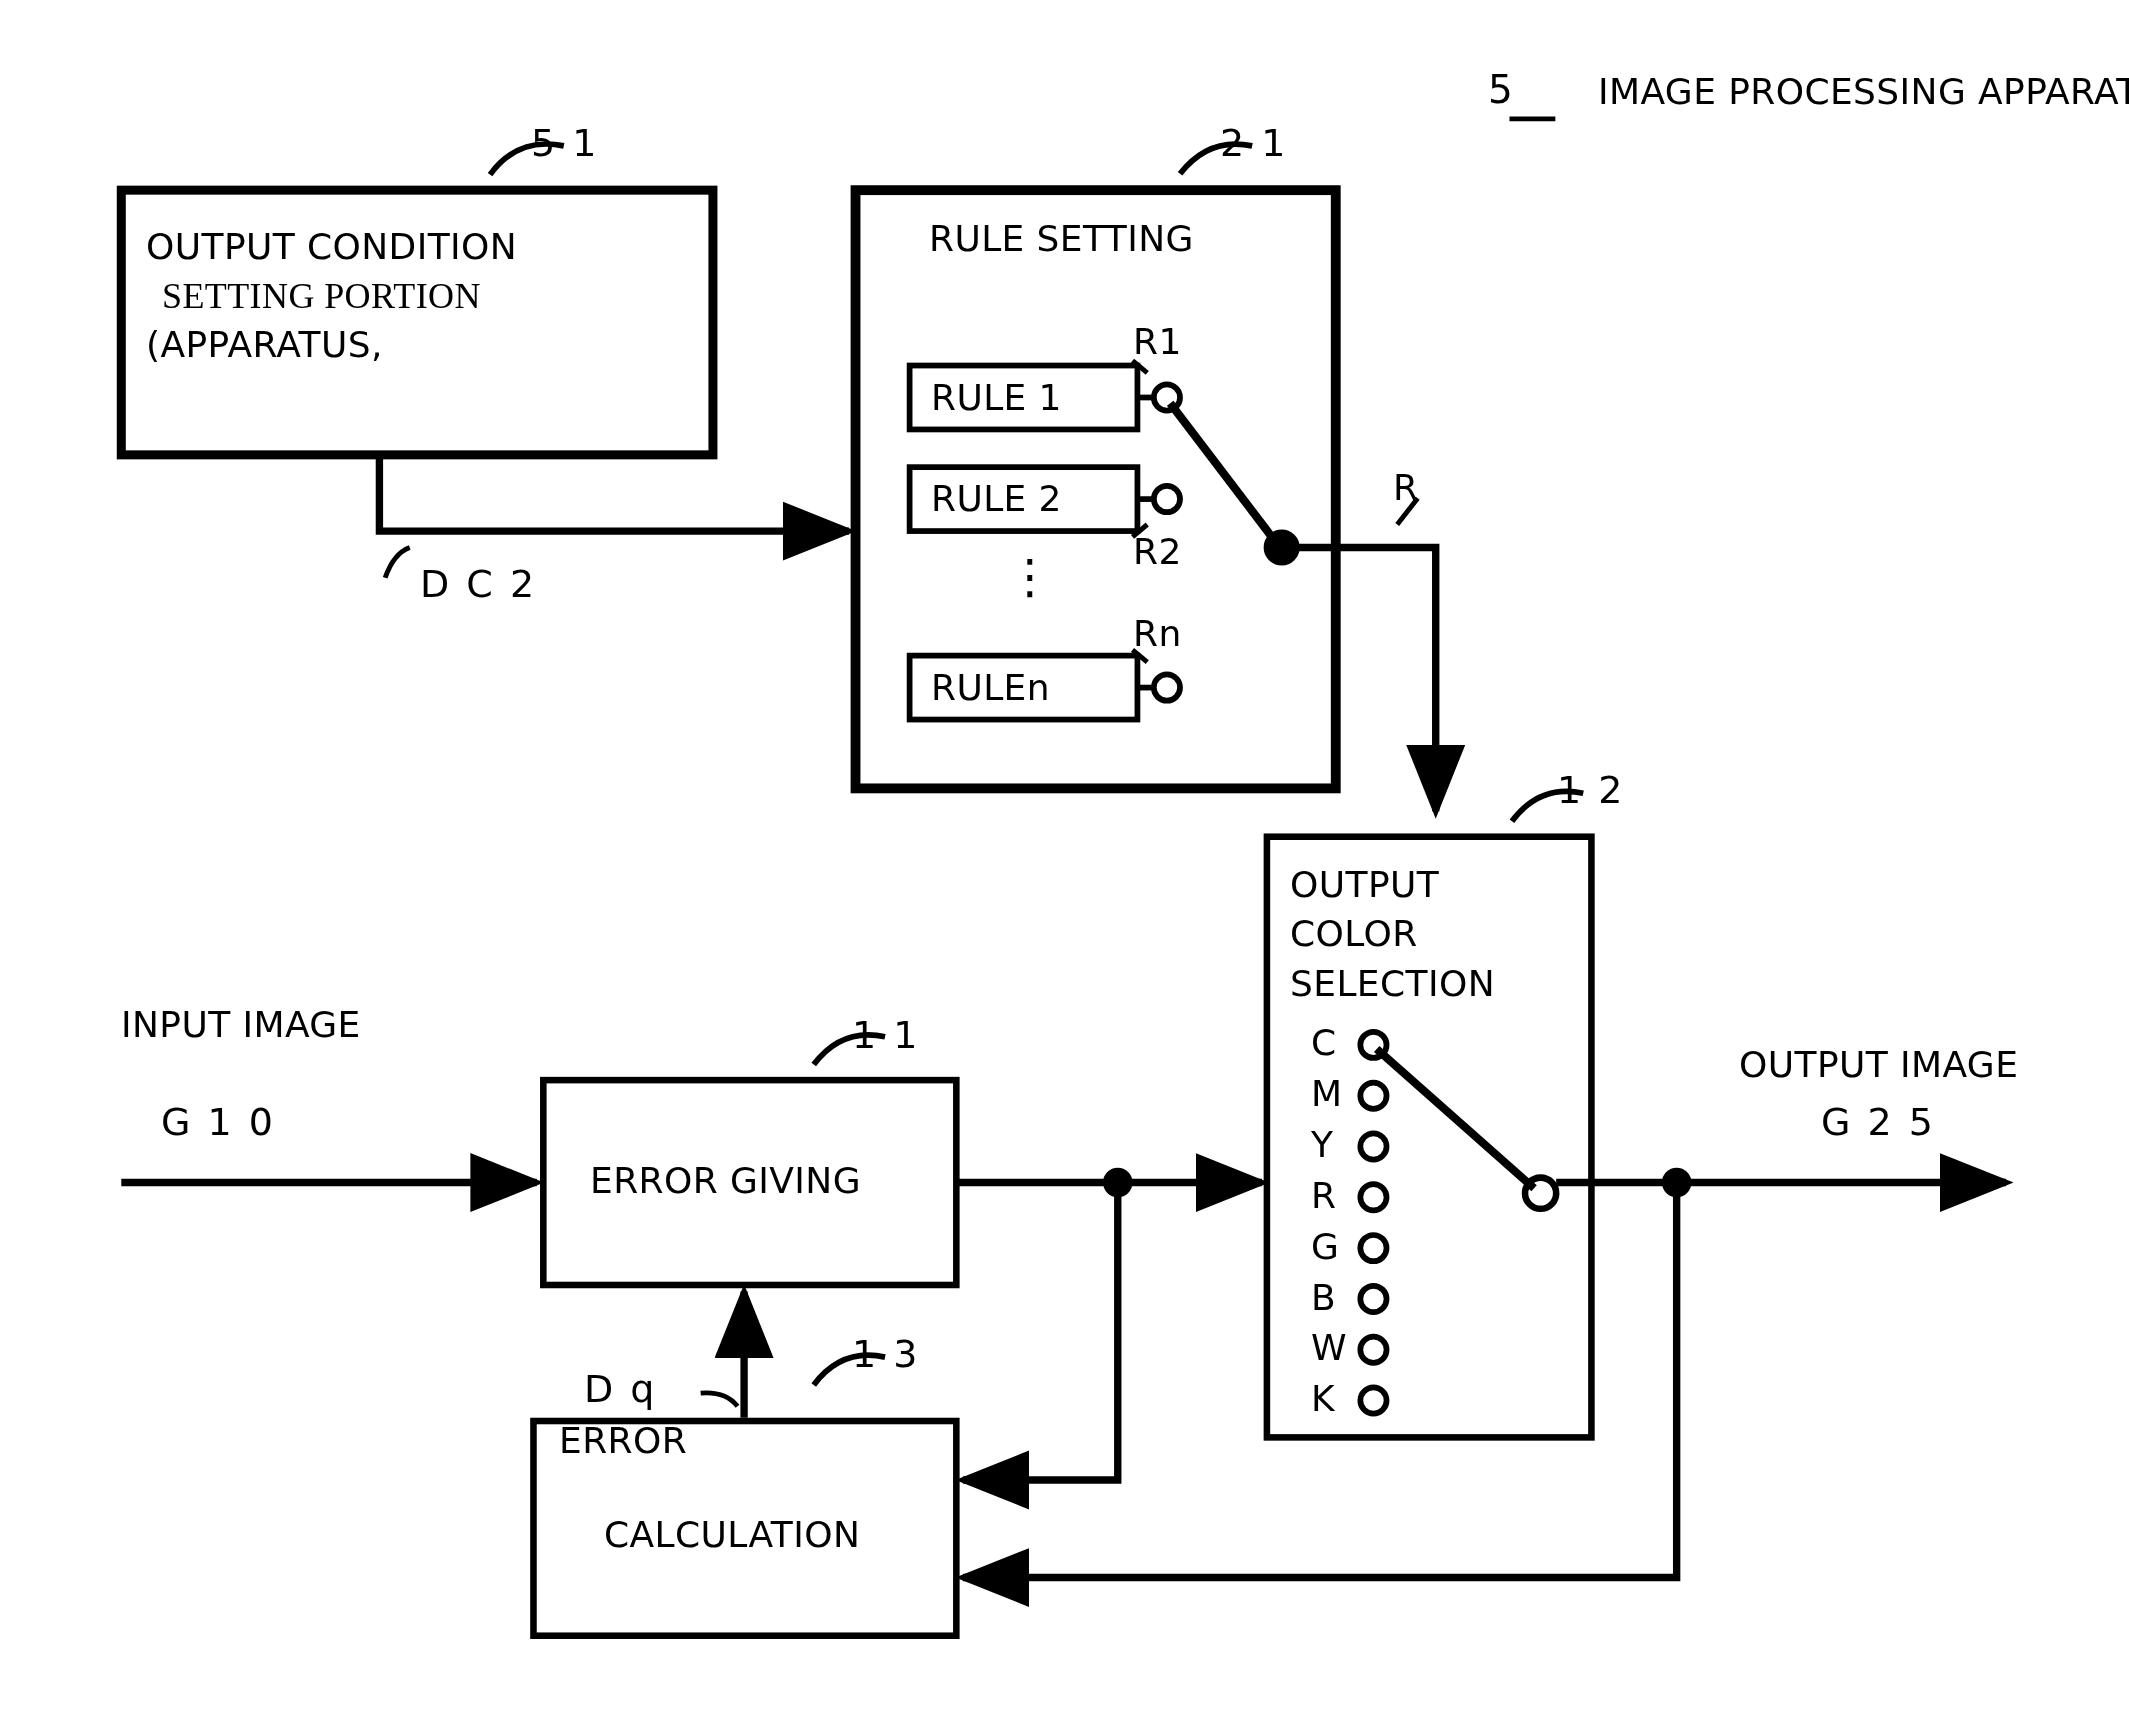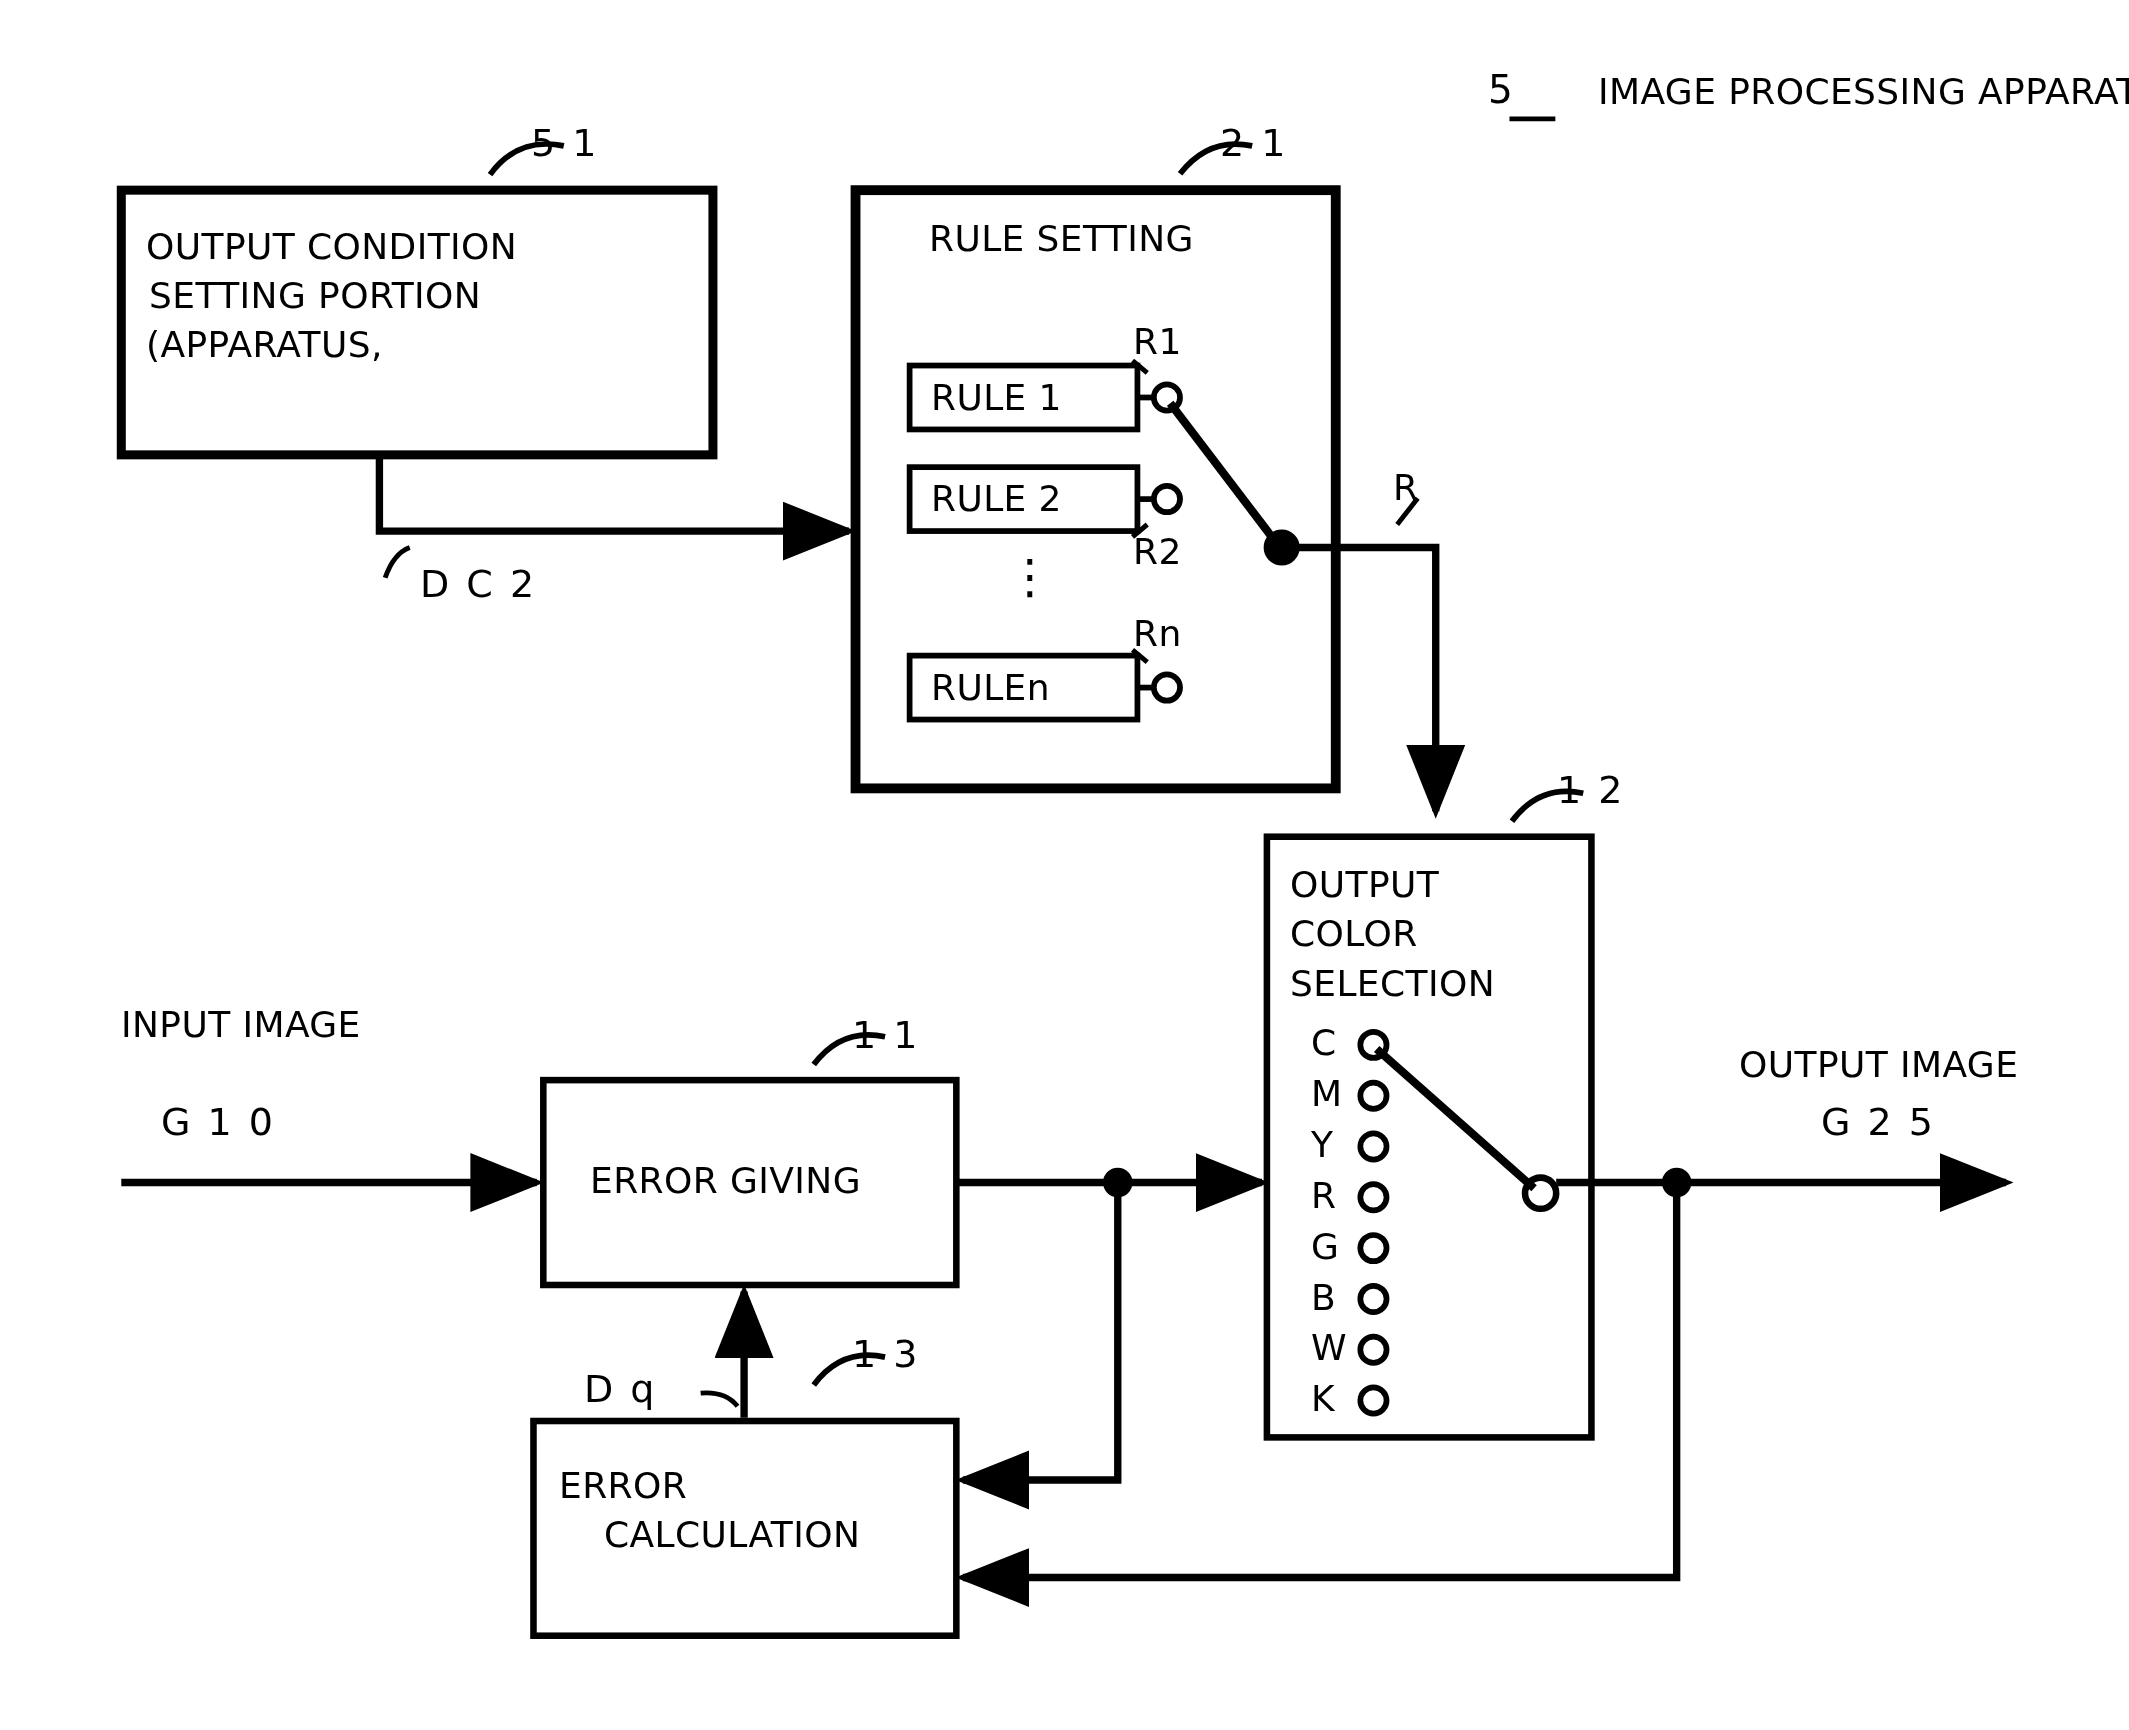--- a/index.html
+++ b/index.html
@@ -126,21 +126,21 @@
 
     <line x1="908" y1="1730" x2="908" y2="1576" stroke="#000" stroke-width="9" marker-end="url(#arrow)"></line>
     <path d="M855 1700 C 878 1698, 892 1706, 900 1716" fill="none" stroke="#000" stroke-width="6"></path>
   </svg>
 
   <div class="lbl ref" style="left:1488px; top:69px; font-size:39px;">5</div>
   <div class="lbl" style="left:1598px; top:72px; font-size:36px; line-height:1.12;">IMAGE PROCESSING APPARATUS</div>
 
   <div class="lbl ref" style="left:531px; top:123px;">5 1</div>
   <div class="lbl box-title" style="left:146px; top:228px;">OUTPUT CONDITION</div>
-  <div class="lbl box-title" style="left:149px; top:277px;">SETTING PORTION</div>
+  <div class="lbl box-title" style="left:162px; top:277px;font-family:Liberation Serif, serif;">SETTING PORTION</div>
   <div class="lbl box-title" style="left:146px; top:326px;">(APPARATUS,</div>
 
   <div class="lbl ref" style="left:420px; top:564px;">D C 2</div>
 
   <div class="lbl ref" style="left:1220px; top:123px;">2 1</div>
   <div class="lbl box-title" style="left:929px; top:220px;">RULE SETTING</div>
 
   <div class="lbl box-title" style="left:931px; top:379px;">RULE 1</div>
   <div class="lbl box-title" style="left:931px; top:480px;">RULE 2</div>
   <div class="lbl box-title" style="left:931px; top:669px;">RULEn</div>
@@ -172,17 +172,17 @@
 
   <div class="lbl big" style="left:1739px; top:1006px;margin-top:40px;">OUTPUT IMAGE</div>
   <div class="lbl ref" style="left:1821px; top:1102px;">G 2 5</div>
 
   <div class="lbl ref" style="left:852px; top:1015px;">1 1</div>
   <div class="lbl box-title" style="left:590px; top:1162px;">ERROR GIVING</div>
 
   <div class="lbl ref" style="left:584px; top:1369px;">D q</div>
 
   <div class="lbl ref" style="left:852px; top:1334px;">1 3</div>
-  <div class="lbl box-title" style="left:559px; top:1467px;">ERROR</div>
+  <div class="lbl box-title" style="left:559px; top:1422px;">ERROR</div>
   <div class="lbl box-title" style="left:576px; top:1516px;margin-left:28px;">CALCULATION</div>
 
 </div>
 
 
 </body></html>

